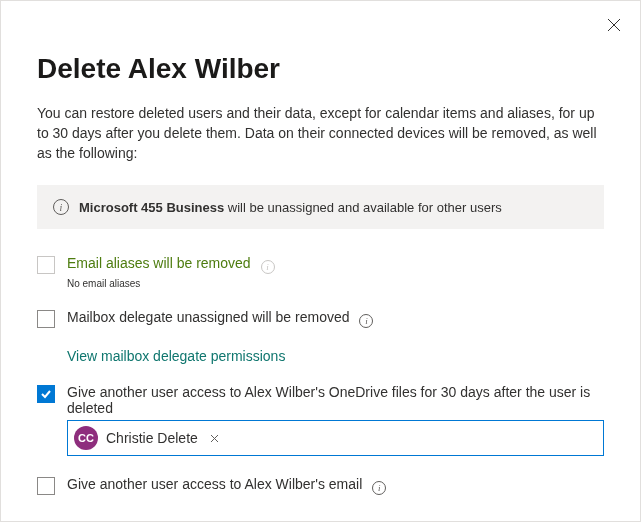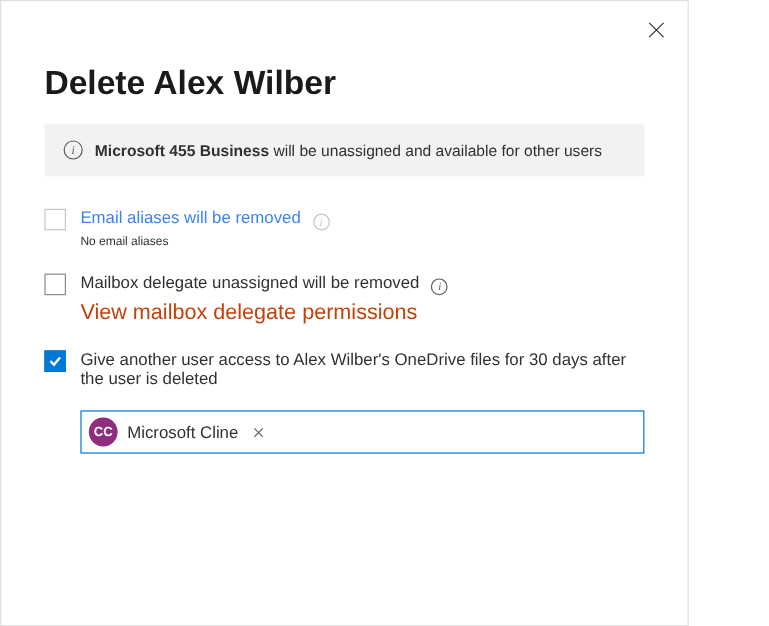--- a/index.html
+++ b/index.html
@@ -3,21 +3,21 @@
 <meta charset="utf-8">
 <style>
   * { box-sizing: border-box; }
   body {
     margin: 0;
     font-family: "Segoe UI", -apple-system, Arial, sans-serif;
     background: #fff;
     color: #323130;
   }
   .panel {
-    width: 574px;
+    width: 641px;
     height: 522px;
     border: 1px solid #e1dfdd;
     position: relative;
     padding: 20px 36px 0 36px;
     overflow: hidden;
   }
   .close-btn {
     position: absolute;
     top: 14px;
     right: 16px;
@@ -74,37 +74,37 @@
     background:#fff;
   }
   .checkbox.checked {
     background:#0078d4;
     border-color:#0078d4;
     color:#fff;
   }
   .checkbox.disabled { border-color:#c8c6c4; }
   .opt-body { flex:1; }
   .opt-label { display:inline; }
-  .opt-label.disabled { color:#3b82f6; }
+  .opt-label.disabled { color:#4d7c0f; }
   .info-inline {
     display:inline-flex;
     width:14px;height:14px;
     border:1px solid #605e5c;
     border-radius:50%;
     align-items:center;justify-content:center;
     font-size:9px;font-style:italic;font-family:Georgia,serif;
     color:#605e5c;
     margin-left:6px;
     vertical-align: -2px;
   }
   .info-inline.disabled { border-color:#c8c6c4; color:#c8c6c4; }
   .sub-text { font-size:10px; color:#323130; margin-top:4px; }
-  .link { color:#c2410c; text-decoration:none; cursor:pointer; font-size:18px; margin-top:4px; display:inline-block;}
+  .link { color:#0f766e; text-decoration:none; cursor:pointer; font-size:14px; margin-top:20px; display:inline-block;}
   .people-picker {
-    margin-top:19px;
+    margin-top:4px;
     border:1px solid #0078d4;
     padding:5px 6px;
     display:flex;
     align-items:center;
     gap:6px;
     max-width:540px;
   }
   .persona-chip {
     display:flex;align-items:center;gap:8px;
     font-size:14px;
@@ -127,20 +127,21 @@
 <div class="panel">
 
   <div class="close-btn">
     <svg width="14" height="14" viewBox="0 0 14 14">
         <path d="M1 1 L13 13 M13 1 L1 13" stroke="#323130" stroke-width="1"></path>
       </svg>
   </div>
 
   <h1 class="title">Delete Alex Wilber</h1>
 
+  <div class="intro">You can restore deleted users and their data, except for calendar items and aliases, for up to 30 days after you delete them. Data on their connected devices will be removed, as well as the following:</div>
 
   <div class="license-box">
     <span class="info-circle">i</span>
     <span class="license-text">
       <b>Microsoft 455 Business</b><span> will be unassigned and available for other users</span>
     </span>
   </div>
 
   <div class="option-row">
     <div class="checkbox disabled"></div>
@@ -164,25 +165,32 @@
     <div class="checkbox checked">
       <svg class="checkmark-svg" viewBox="0 0 12 12">
           <path d="M2 6 L5 9 L10 3" stroke="#fff" stroke-width="2" fill="none"></path>
         </svg>
     </div>
     <div class="opt-body">
       <span class="opt-label">Give another user access to Alex Wilber's OneDrive files for 30 days after the user is deleted</span>
       <div class="people-picker">
         <div class="persona-chip">
           <span class="avatar">CC</span>
-          <span>Microsoft Cline</span>
+          <span>Christie Delete</span>
           <span class="chip-remove">
             <svg width="9" height="9" viewBox="0 0 9 9">
                 <path d="M1 1 L8 8 M8 1 L1 8" stroke="#605e5c" stroke-width="1"></path>
               </svg>
           </span>
         </div>
       </div>
     </div>
   </div>
 
+  <div class="option-row">
+    <div class="checkbox"></div>
+    <div class="opt-body">
+      <span class="opt-label">Give another user access to Alex Wilber's email</span>
+      <span class="info-inline">i</span>
+    </div>
+  </div>
 
 </div>
 
 </body></html>

